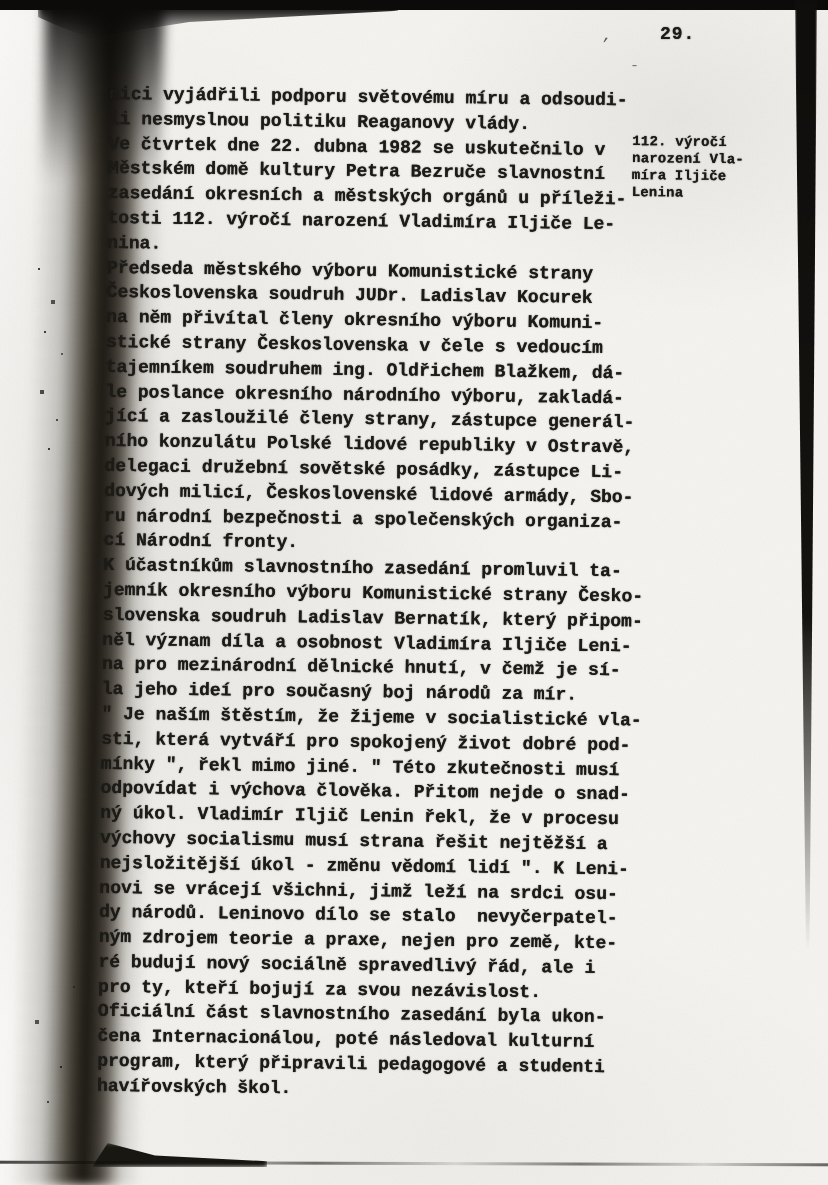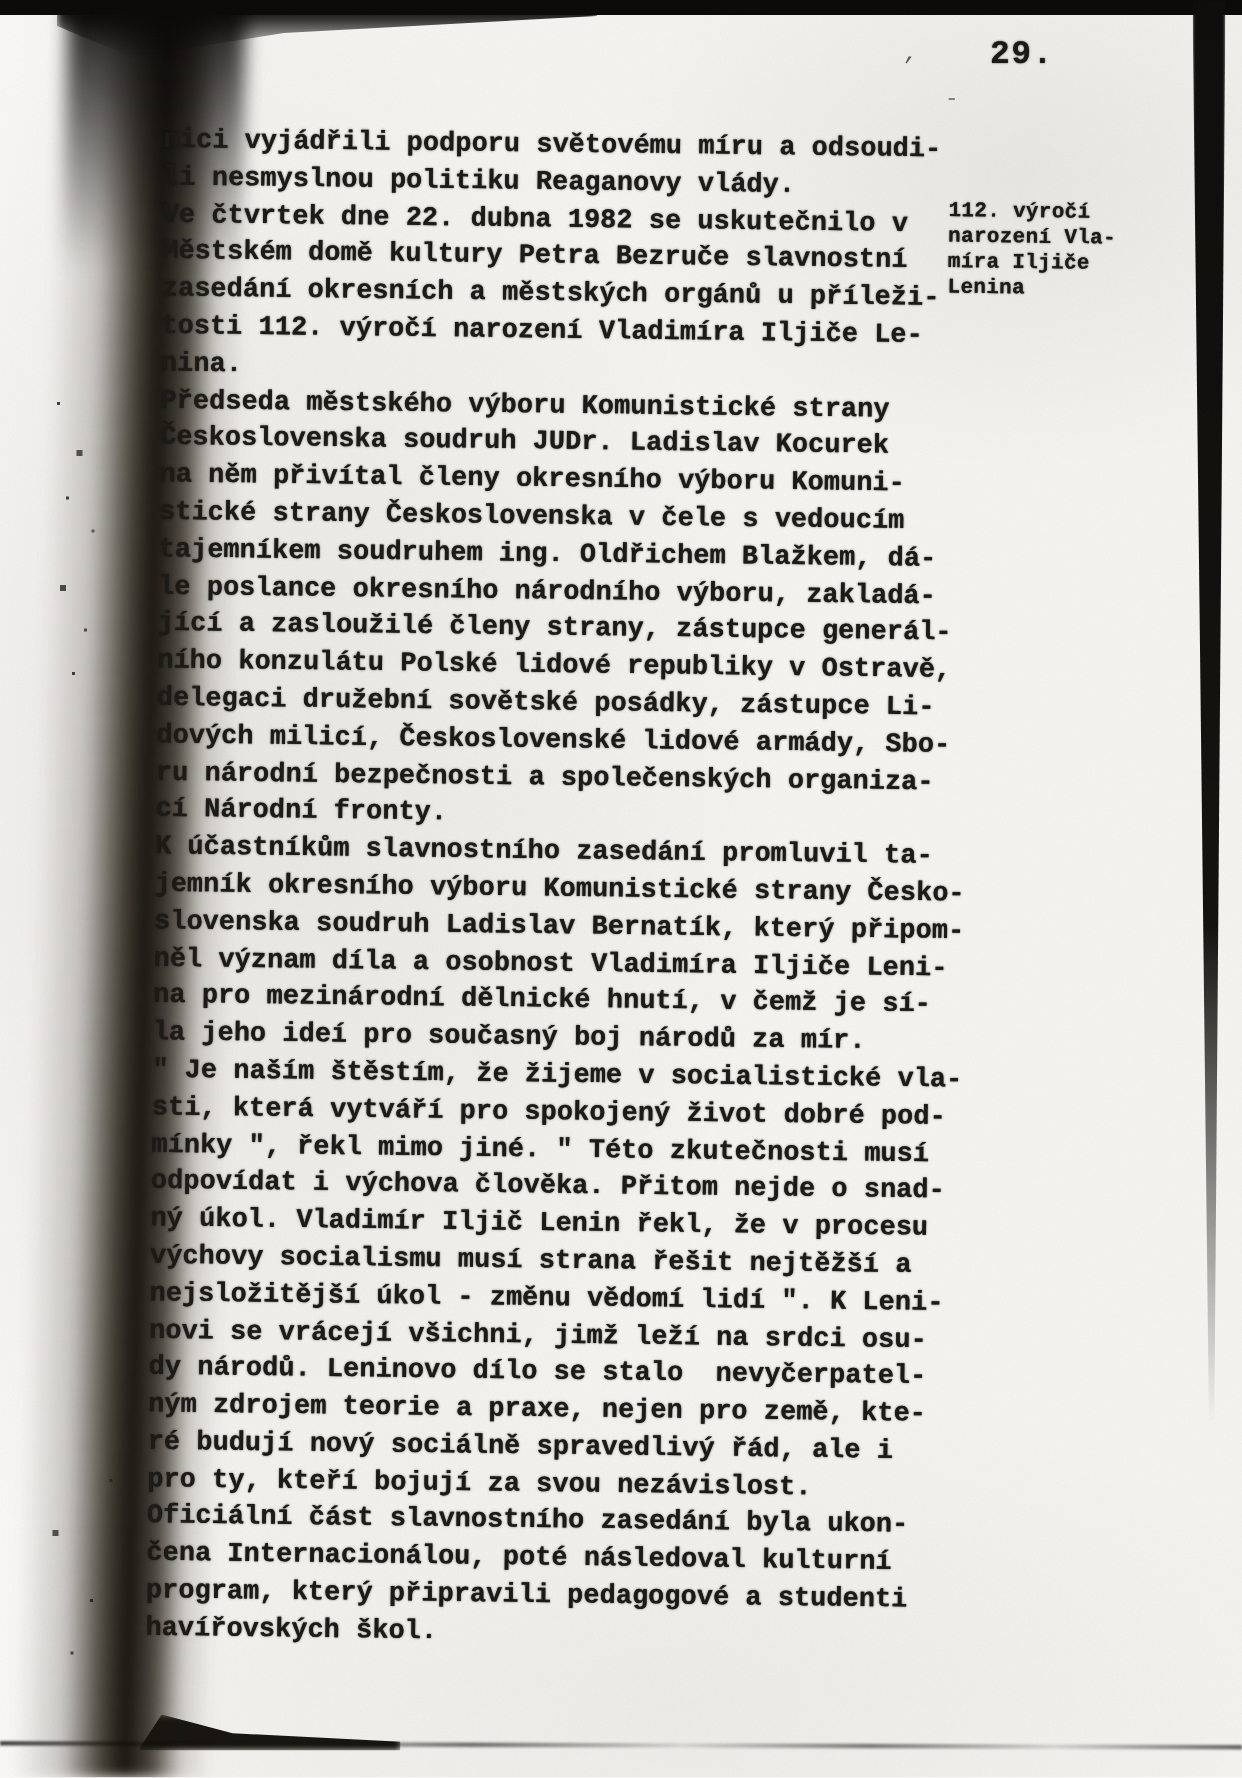--- a/index.html
+++ b/index.html
@@ -101,21 +101,21 @@
       73px 986px 0 0 rgba(25,23,20,0.6);
   }
   
   .ink {
     color: #1b1a17;
     font-weight: 700;
     text-shadow: 0 0 0.8px rgba(22,21,18,0.9), 0 0 2.2px rgba(22,21,18,0.22);
   }
   .page-number {
     position: absolute; top: 24px; left: 660px;
-    font-size: 22px; letter-spacing: 1px;
+    font-size: 18px; letter-spacing: 1px;
   }
   .artifact { position: absolute; font-size: 15px; color: rgba(40,38,34,0.75); }
   .artifact-comma { top: 28px; left: 603px; transform: rotate(12deg); }
   .artifact-dash  { top: 58px; left: 630px; color: rgba(40,38,34,0.6); }
   .body-text {
     position: absolute; top: 86px; left: 103px; width: 680px;
     font-size: 18px; line-height: 24.8px;
     white-space: pre;
     transform: rotate(0.7deg);
     transform-origin: center center;

